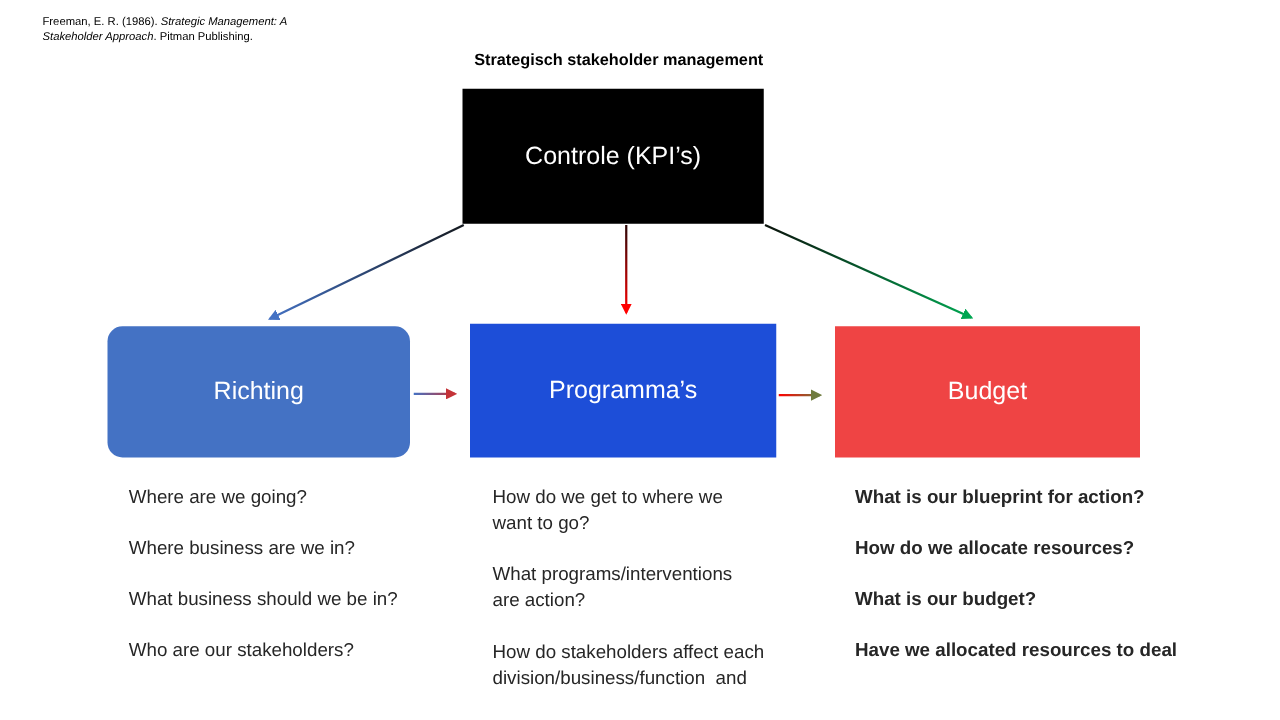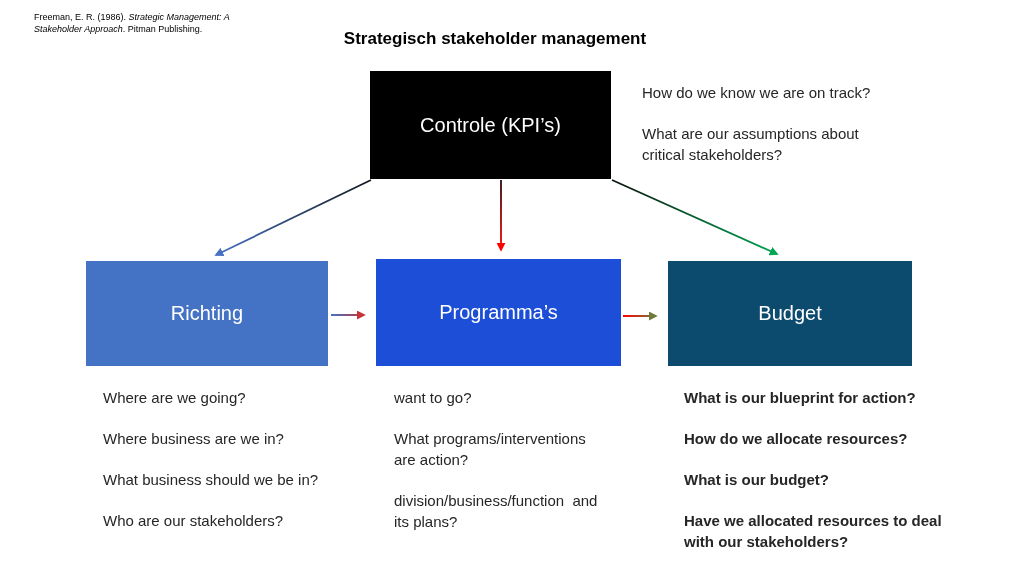--- a/index.html
+++ b/index.html
@@ -4,29 +4,29 @@
 <style>
   html,body{margin:0;padding:0;background:#ffffff;}
   .canvas{
     position:relative;width:1024px;height:576px;background:#ffffff;
     font-family:"Liberation Sans",sans-serif;color:#262626;overflow:hidden;
   }
   
   .citation{position:absolute;left:18px;top:11px;font-size:9px;line-height:12px;color:#000;}
   .citation .it{font-style:italic;}
   
-  .title{position:absolute;left:0;top:29px;width:990px;text-align:center;
-    font-size:17px;font-weight:bold;color:#000;}
+  .title{position:absolute;left:0;top:40px;width:990px;text-align:center;
+    font-size:13px;font-weight:bold;color:#000;}
   
   .box{position:absolute;display:flex;align-items:center;justify-content:center;
     color:#ffffff;font-size:20px;}
   #box-controle{left:370px;top:71px;width:241px;height:108px;background:#000000;}
-  #box-richting{left:86px;top:261px;width:242px;height:105px;background:#4472C4;}
+  #box-richting{left:86px;top:261px;width:242px;height:105px;background:#4472C4;border-radius:12px;}
   #box-programmas{left:376px;top:259px;width:245px;height:107px;background:#1d4ed8;}
-  #box-budget{left:668px;top:261px;width:244px;height:105px;background:#0c4a6e;}
+  #box-budget{left:668px;top:261px;width:244px;height:105px;background:#ef4444;}
   
   .qcol{position:absolute;font-size:15px;line-height:21px;color:#262626;}
   .qpara{margin:0 0 20px 0;}
   .qline{white-space:pre;margin-left:16px;}
   #q-controle{left:626px;top:82px;width:330px;}
   #q-richting{left:87px;top:387px;width:290px;}
   #q-programmas{left:378px;top:387px;width:270px;}
   #q-budget{left:668px;top:387px;width:330px;font-weight:bold;}
   
   .arrows{position:absolute;left:0;top:0;width:1024px;height:576px;pointer-events:none;}
@@ -94,68 +94,59 @@
   <div class="box" id="box-richting">
     <span>Richting</span>
   </div>
   <div class="box" id="box-programmas">
     <span>Programma’s</span>
   </div>
   <div class="box" id="box-budget">
     <span>Budget</span>
   </div>
 
-  <div class="qcol" id="q-controle">
-    <div class="qpara">
-      <div class="qline">How do we know we are on track?</div>
-    </div>
-    <div class="qpara">
-      <div class="qline">What are our assumptions about</div>
-      <div class="qline">critical stakeholders?</div>
-    </div>
-  </div>
 
   <div class="qcol" id="q-richting">
     <div class="qpara">
       <div class="qline">Where are we going?</div>
     </div>
     <div class="qpara">
       <div class="qline">Where business are we in?</div>
     </div>
     <div class="qpara">
       <div class="qline">What business should we be in?</div>
     </div>
     <div class="qpara">
       <div class="qline">Who are our stakeholders?</div>
     </div>
   </div>
 
   <div class="qcol" id="q-programmas">
     <div class="qpara">
+      <div class="qline">How do we get to where we</div>
       <div class="qline">want to go?</div>
     </div>
     <div class="qpara">
       <div class="qline">What programs/interventions</div>
       <div class="qline">are action?</div>
     </div>
     <div class="qpara">
+      <div class="qline">How do stakeholders affect each</div>
       <div class="qline">division/business/function  and</div>
-      <div class="qline">its plans?</div>
     </div>
   </div>
 
   <div class="qcol" id="q-budget">
     <div class="qpara">
       <div class="qline">What is our blueprint for action?</div>
     </div>
     <div class="qpara">
       <div class="qline">How do we allocate resources?</div>
     </div>
     <div class="qpara">
       <div class="qline">What is our budget?</div>
     </div>
     <div class="qpara">
       <div class="qline">Have we allocated resources to deal</div>
-      <div class="qline">with our stakeholders?</div>
     </div>
   </div>
 
 </div>
 
 </body></html>

